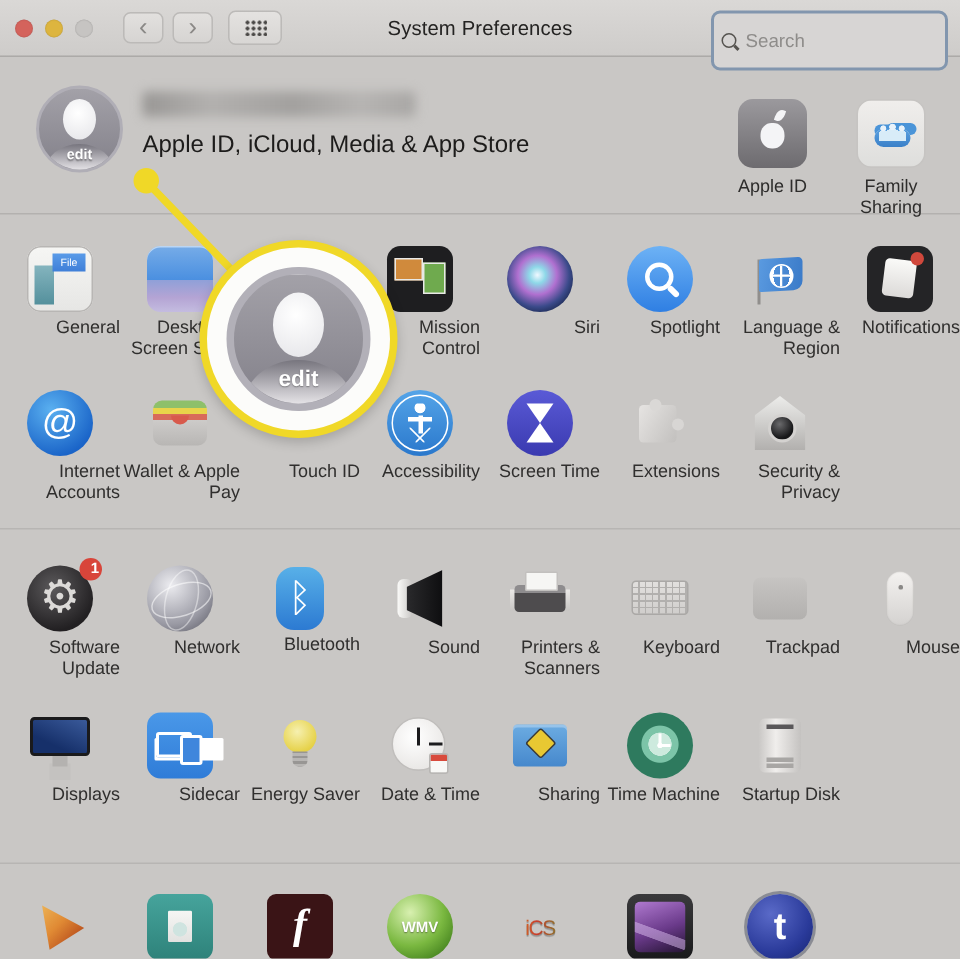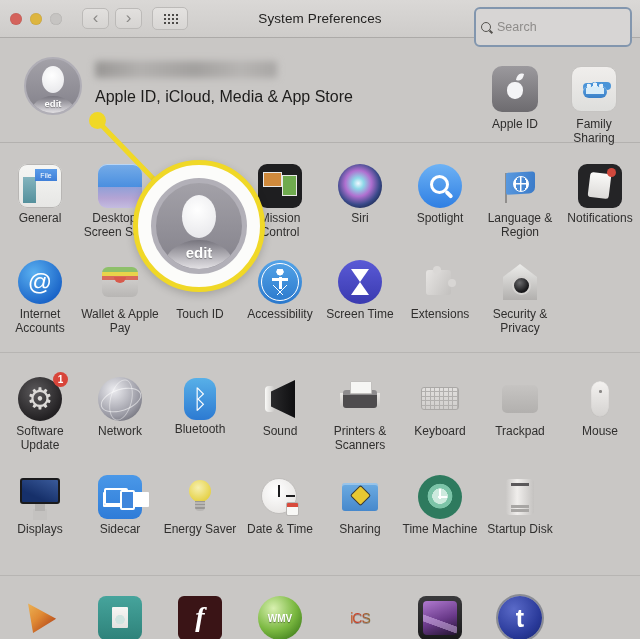--- a/index.html
+++ b/index.html
@@ -100,21 +100,21 @@
       radial-gradient(circle at 50% 22%,#e8f2fa 0 2px,transparent 2.4px),
       radial-gradient(circle at 84% 30%,#e8f2fa 0 1.8px,transparent 2.2px),
       radial-gradient(ellipse 4px 4px at 16% 75%,#d8ecf8 0 99%,transparent 100%),
       radial-gradient(ellipse 5px 5px at 50% 72%,#d8ecf8 0 99%,transparent 100%),
       radial-gradient(ellipse 4px 4px at 84% 75%,#d8ecf8 0 99%,transparent 100%);}
   
   .section{display:grid;grid-template-columns:repeat(8,80px);justify-content:center;}
   .sec1{padding-top:21px;row-gap:20px;grid-auto-rows:76px;padding-bottom:16px;border-bottom:1px solid #b7b5b3;}
   .sec2{padding-top:24px;row-gap:22px;grid-auto-rows:76px;padding-bottom:0;border-bottom:1px solid #b7b5b3;height:198px;box-sizing:content-box;}
   .sec3{padding-top:20px;row-gap:20px;grid-auto-rows:76px;}
-  .tile{text-align:center;position:relative;}
+  .tile{text-align:right;position:relative;}
   .tlabel{margin-top:3px;font-size:12px;line-height:14px;color:#302f2e;}
   .ico{width:44px;height:44px;margin:0 auto;position:relative;}
   .glyph{position:absolute;inset:0;display:flex;align-items:center;justify-content:center;color:#fff;}
   .badge{
     position:absolute;top:-5px;right:-6px;min-width:15px;height:15px;border-radius:8px;
     background:#d8453a;color:#fff;font-size:10px;font-weight:700;line-height:15px;
     padding:0 2px;box-sizing:border-box;
   }
   
   .i-hidden-slot,.i-touch-id{visibility:hidden;}

